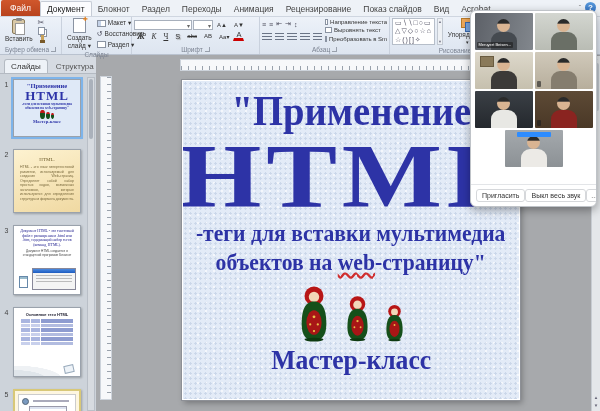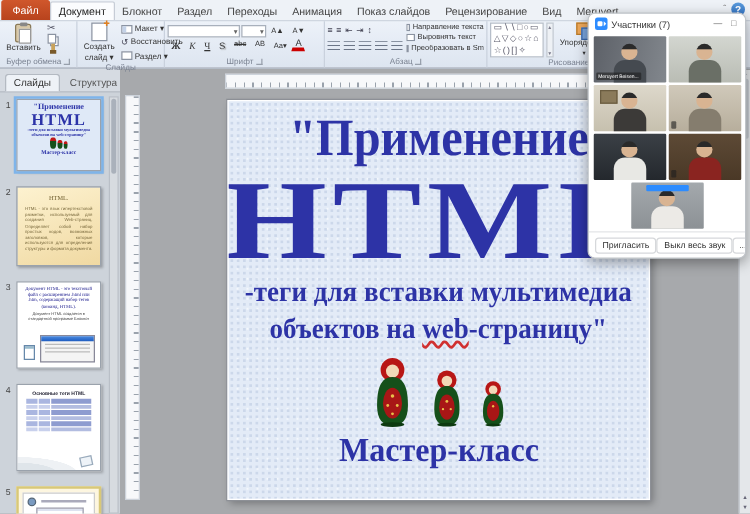--- a/index.html
+++ b/index.html
@@ -226,24 +226,24 @@
   </div>
 
   <div class="ribbon">
     <div class="tabs">
       <span class="tab file">Файл</span>
       <span class="tab active">Документ</span>
       <span class="tab">Блокнот</span>
       <span class="tab">Раздел</span>
       <span class="tab">Переходы</span>
       <span class="tab">Анимация</span>
+      <span class="tab">Рецензирование</span>
       <span class="tab">Показ слайдов</span>
-      <span class="tab">Рецензирование</span>
       <span class="tab">Вид</span>
-      <span class="tab">Meruyert</span>
+      <span class="tab">Acrobat</span>
     </div>
     <div class="ribbon-extras">
       <span class="collapse-caret">ˆ</span>
       <span class="help-icon">?</span>
     </div>
     <div class="rbody">
 
       <div class="group" style="width:62px">
         <div class="gcontent">
           <div class="bigbtn">
@@ -482,26 +482,20 @@
         </div>
       </div>
 
     </div>
     <div class="panel-scroll">
         <i></i>
       </div>
   </div>
 
   <div class="zoom-panel">
-    <div class="zp-title">
-      <span class="cam"></span>
-      <span class="tt">Участники (7)</span>
-      <span class="zp-win">—</span>
-      <span class="zp-win">□</span>
-    </div>
     <div class="zp-grid">
       <div class="tile">
           <i class="torso"></i>
           <i class="head"></i>
           <span class="ntag">Meruyert Beisen...</span>
         </div>
       <div class="tile">
           <i class="torso"></i>
           <i class="head"></i>
         </div>

